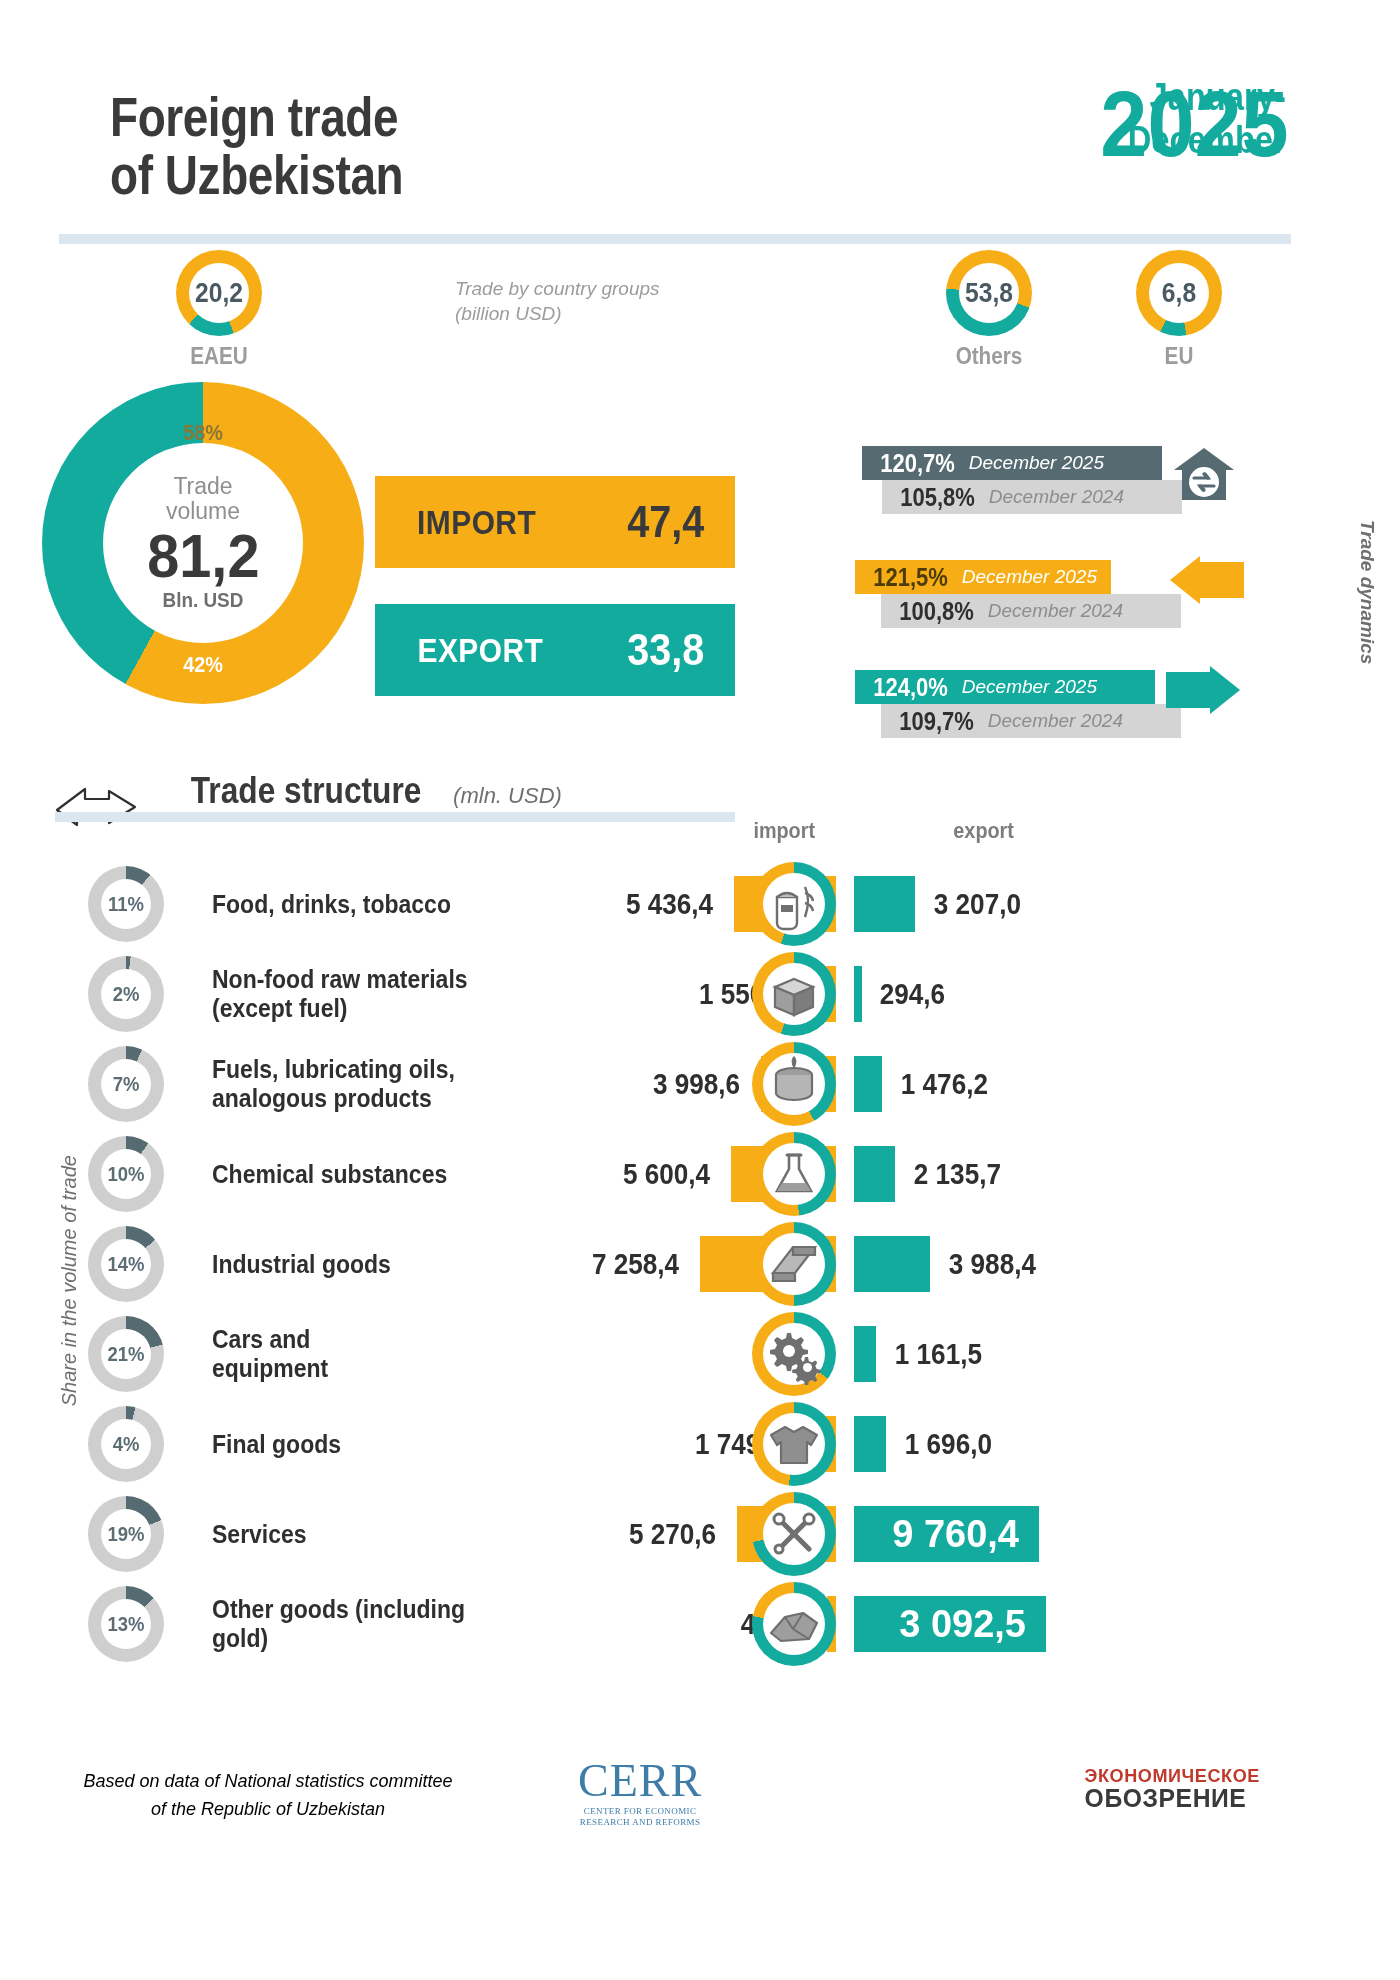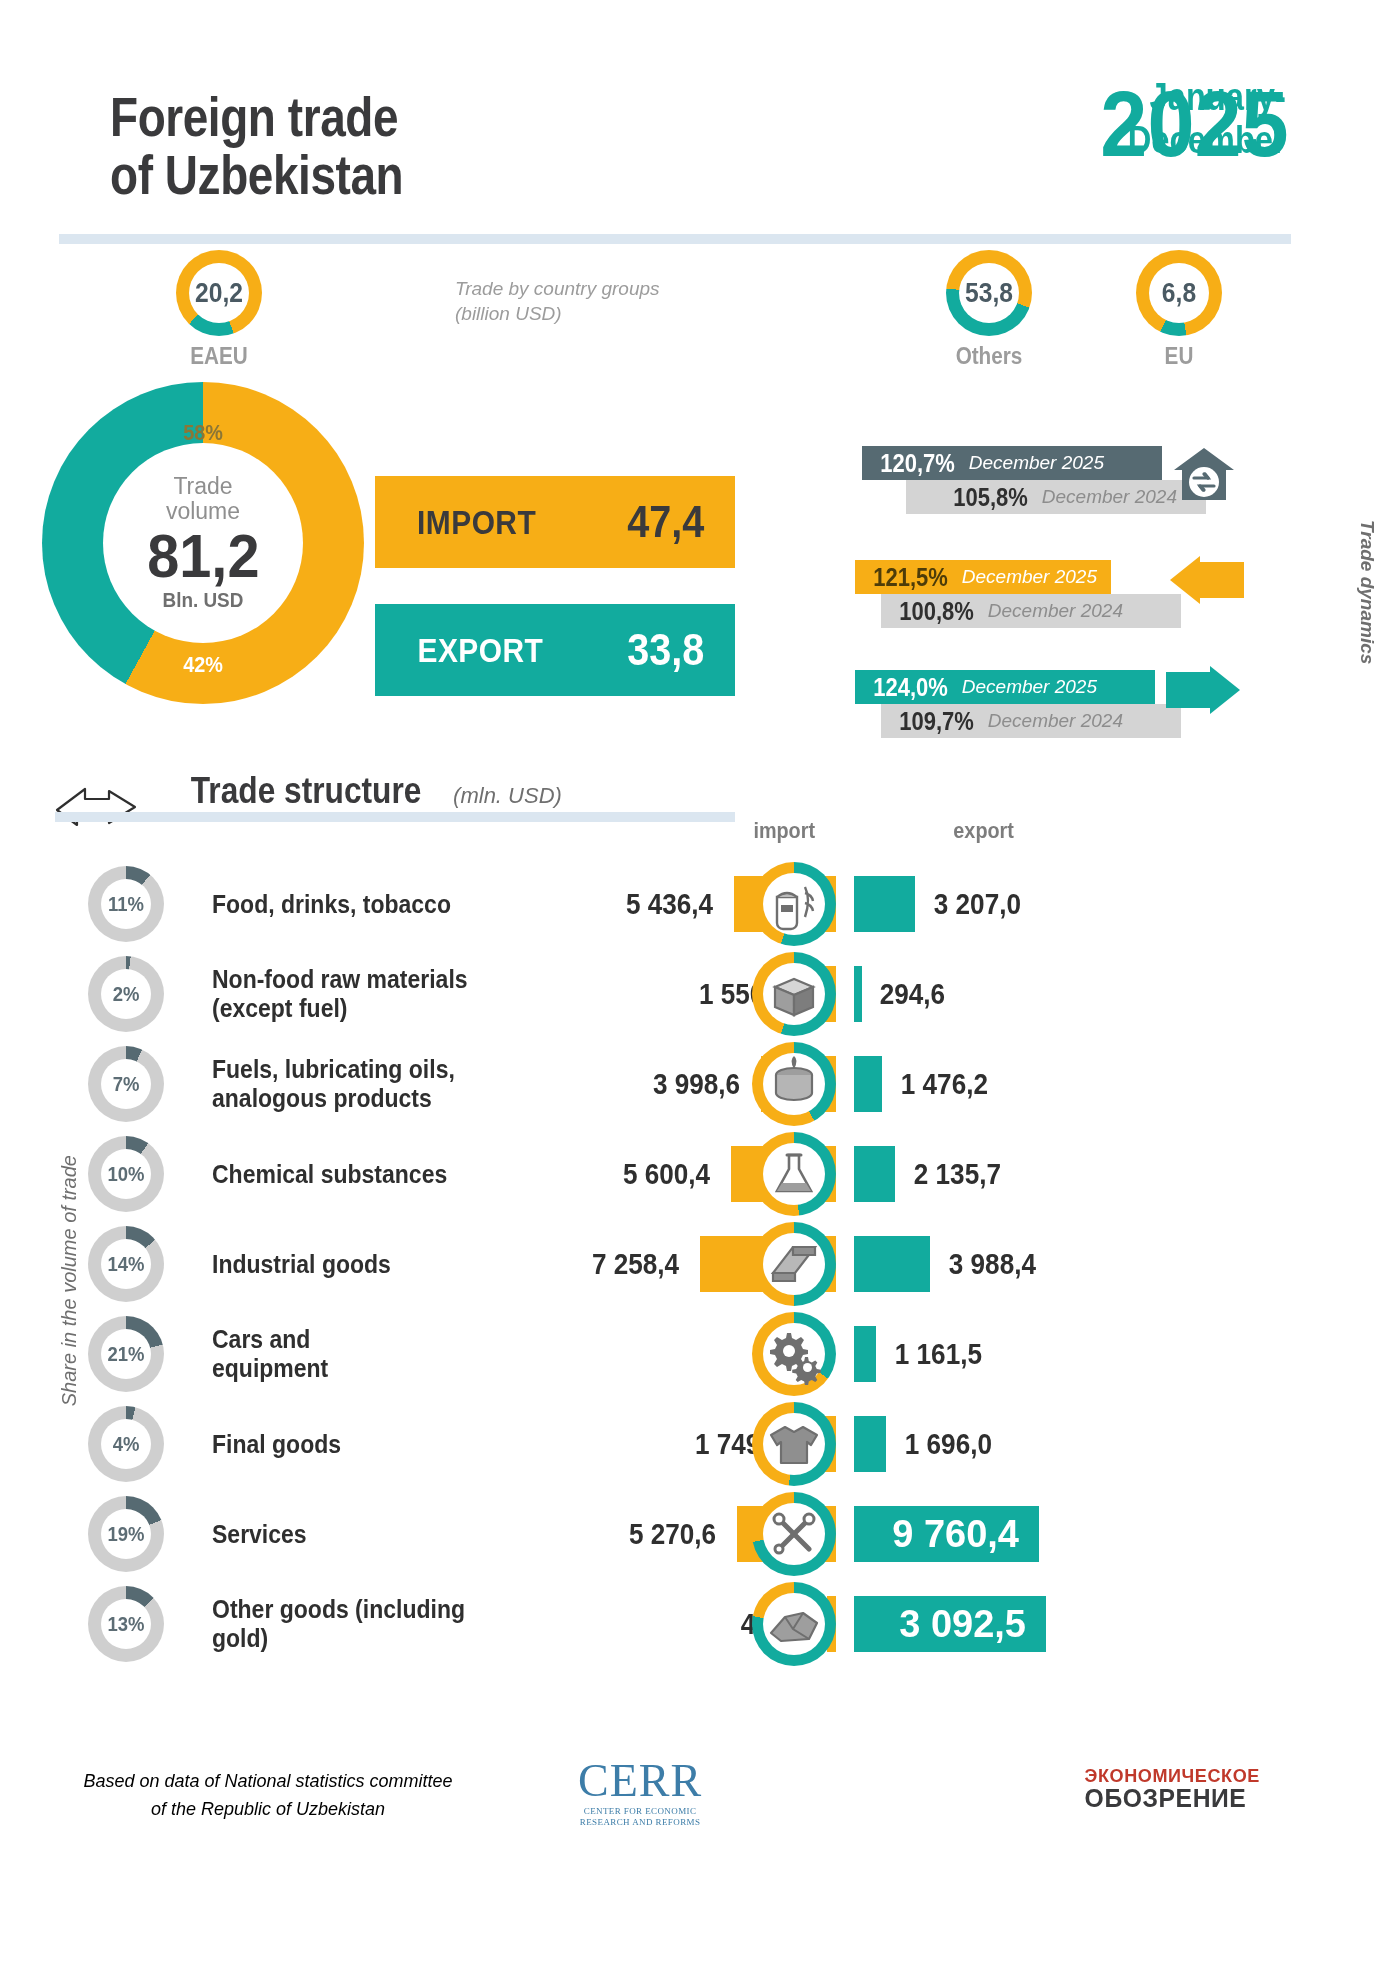--- a/index.html
+++ b/index.html
@@ -273,21 +273,21 @@
   <div class="ie-bar" id="export-bar">
     <div class="lbl">EXPORT</div>
     <div class="num">33,8</div>
   </div>
 
   <div class="dyn-group" style="left:862px;top:446px;width:320px;">
     <div class="dyn-row dyn-cur" style="width:300px;">
       <div class="pct">120,7%</div>
       <div class="per">December 2025</div>
     </div>
-    <div class="dyn-row dyn-prev" style="width:300px;margin-left:44px;justify-content:center;">
+    <div class="dyn-row dyn-prev" style="width:300px;margin-left:20px;">
       <div class="pct">105,8%</div>
       <div class="per">December 2024</div>
     </div>
   </div>
   <svg class="dyn-icon" style="position:absolute;left:1168px;top:440px;" width="72" height="72" viewBox="0 0 72 72">
     <path d="M36 8 L66 30 L58 30 L58 60 L14 60 L14 30 L6 30 Z" fill="#566a72"></path>
     <circle cx="36" cy="42" r="15" fill="#ffffff"></circle>
     <path d="M26 38 h14 l-3 -4 M46 46 h-14 l3 4" stroke="#566a72" stroke-width="3.2" fill="none" stroke-linecap="round"></path>
     <path d="M40 38 l-4 -4 M32 46 l4 4" stroke="#566a72" stroke-width="3.2" fill="none" stroke-linecap="round"></path>
   </svg>

